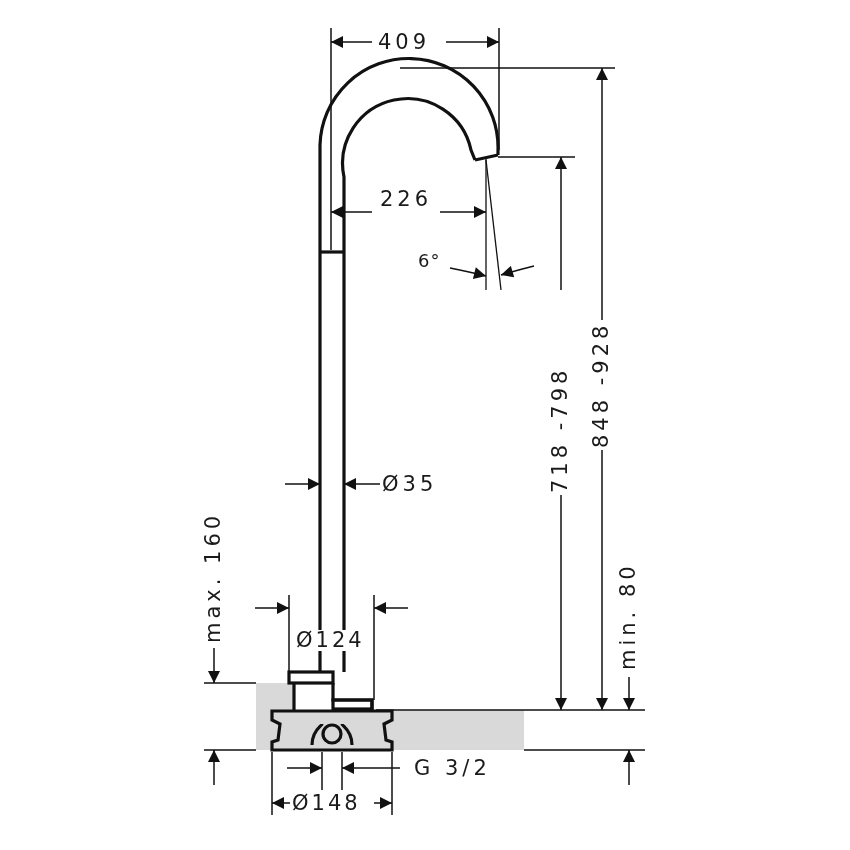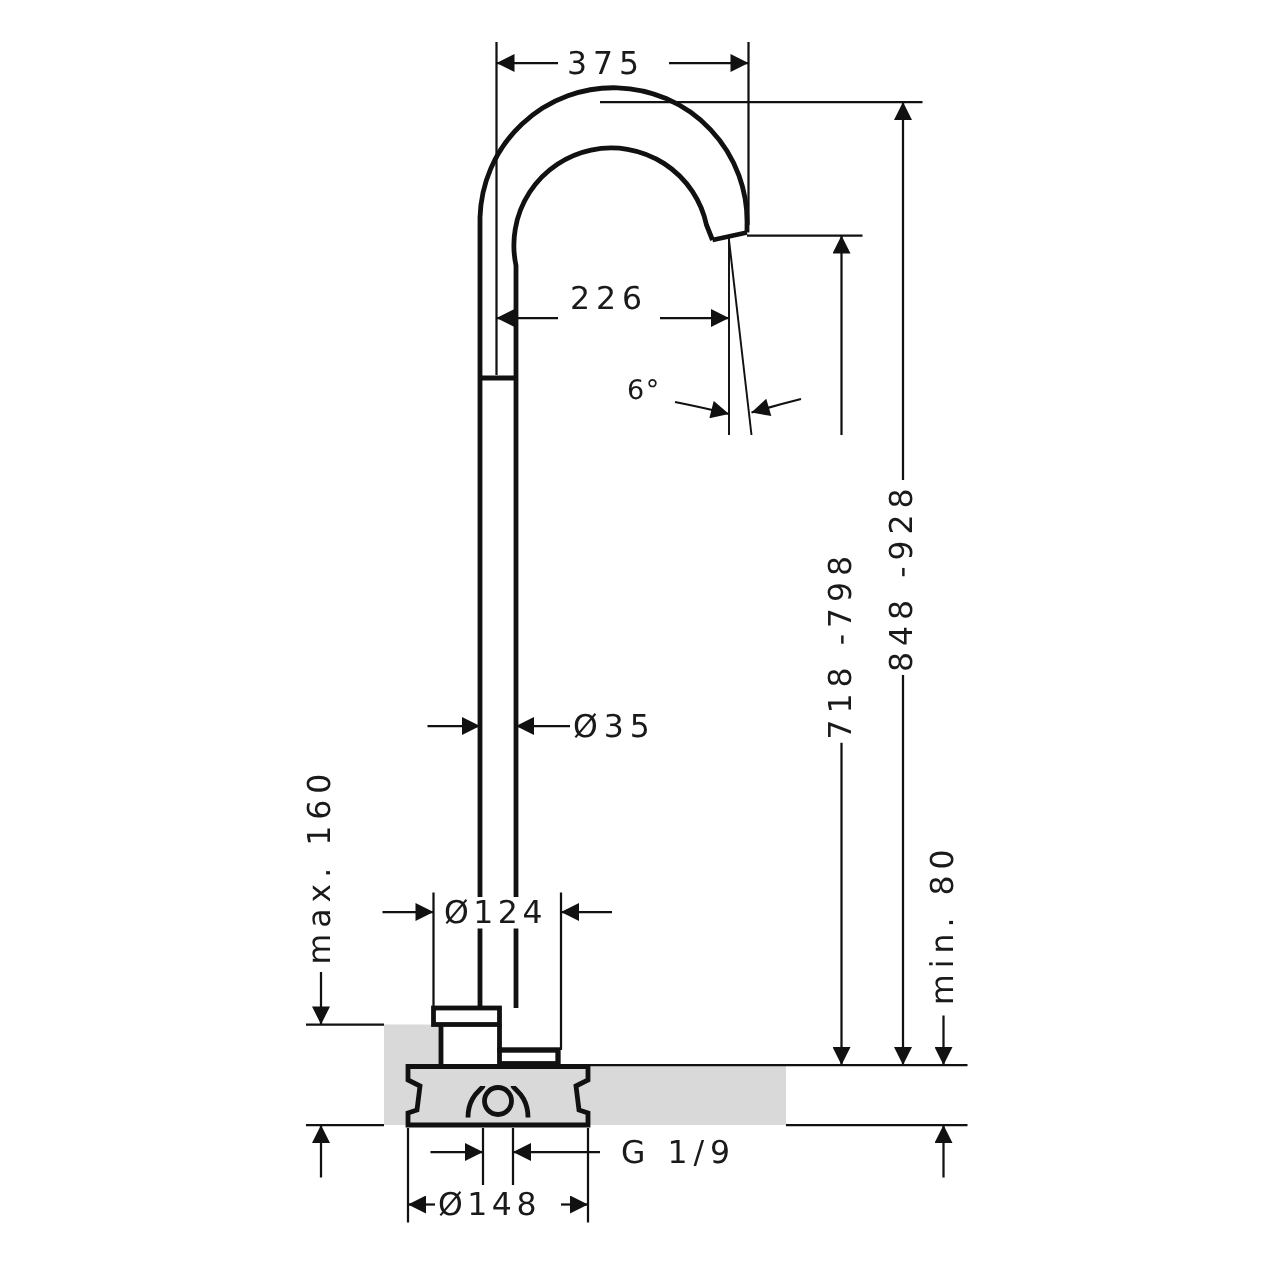--- a/index.html
+++ b/index.html
@@ -94,23 +94,23 @@
     <line x1="287" y1="768" x2="322" y2="768" marker-end="url(#arr)"></line>
     <line x1="400" y1="768" x2="342" y2="768" marker-end="url(#arr)"></line>
 
     <line x1="272" y1="752" x2="272" y2="815"></line>
     <line x1="392" y1="752" x2="392" y2="815"></line>
     <line x1="290" y1="803" x2="272" y2="803" marker-end="url(#arr)"></line>
     <line x1="374" y1="803" x2="392" y2="803" marker-end="url(#arr)"></line>
   </g>
 </svg>
 
-<div class="lbl" style="left:376px;top:32px;">375</div>
+<div class="lbl" style="left:376px;top:32px;">409</div>
 <div class="lbl" style="left:378px;top:189px;">226</div>
 <div class="lbl" style="left:416px;top:252px;font-size:18px;letter-spacing:1px;">6°</div>
 <div class="lbl" style="left:380px;top:474px;">Ø35</div>
-<div class="lbl" style="left:294px;top:598px;letter-spacing:3px;">Ø124</div>
-<div class="lbl" style="left:412px;top:758px;">G 1/9</div>
+<div class="lbl" style="left:294px;top:630px;letter-spacing:3px;">Ø124</div>
+<div class="lbl" style="left:412px;top:758px;">G 3/2</div>
 <div class="lbl" style="left:290px;top:793px;letter-spacing:3px;text-align:right;">Ø148</div>
 <div class="lbl vert" style="left:550px;top:495px;">718 -798</div>
 <div class="lbl vert" style="left:591px;top:450px;">848 -928</div>
 <div class="lbl vert" style="left:203px;top:645px;">max. 160</div>
 <div class="lbl vert" style="left:618px;top:672px;">min. 80</div>
 
 </body></html>

